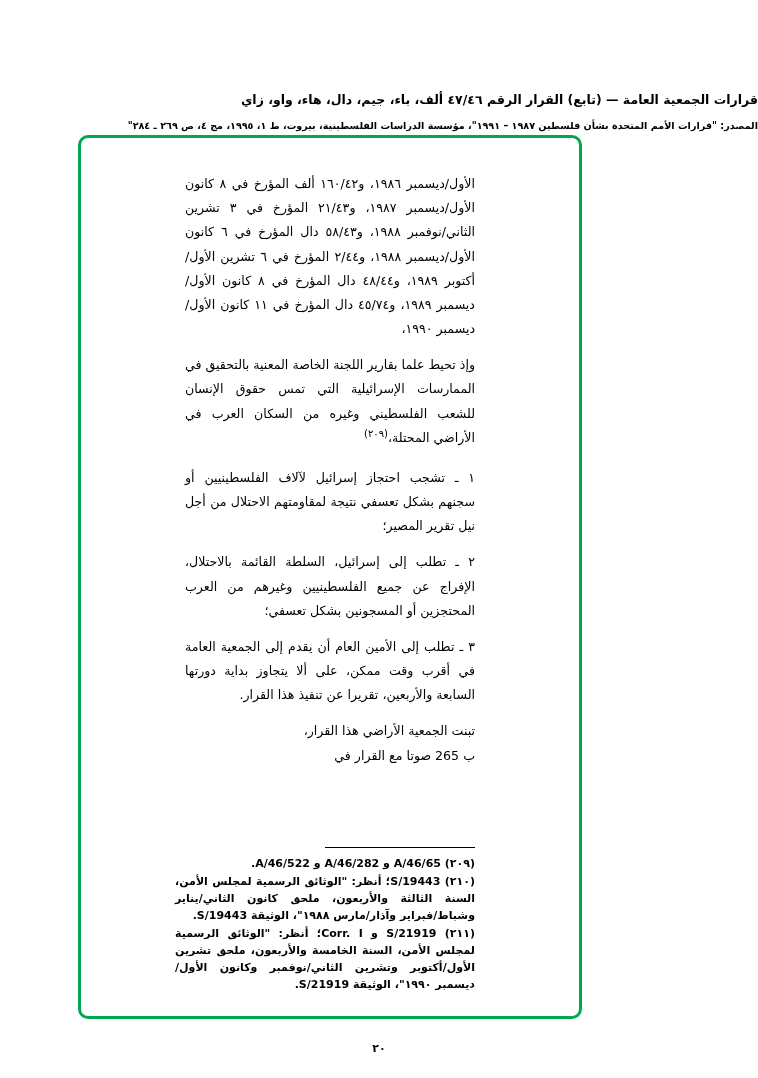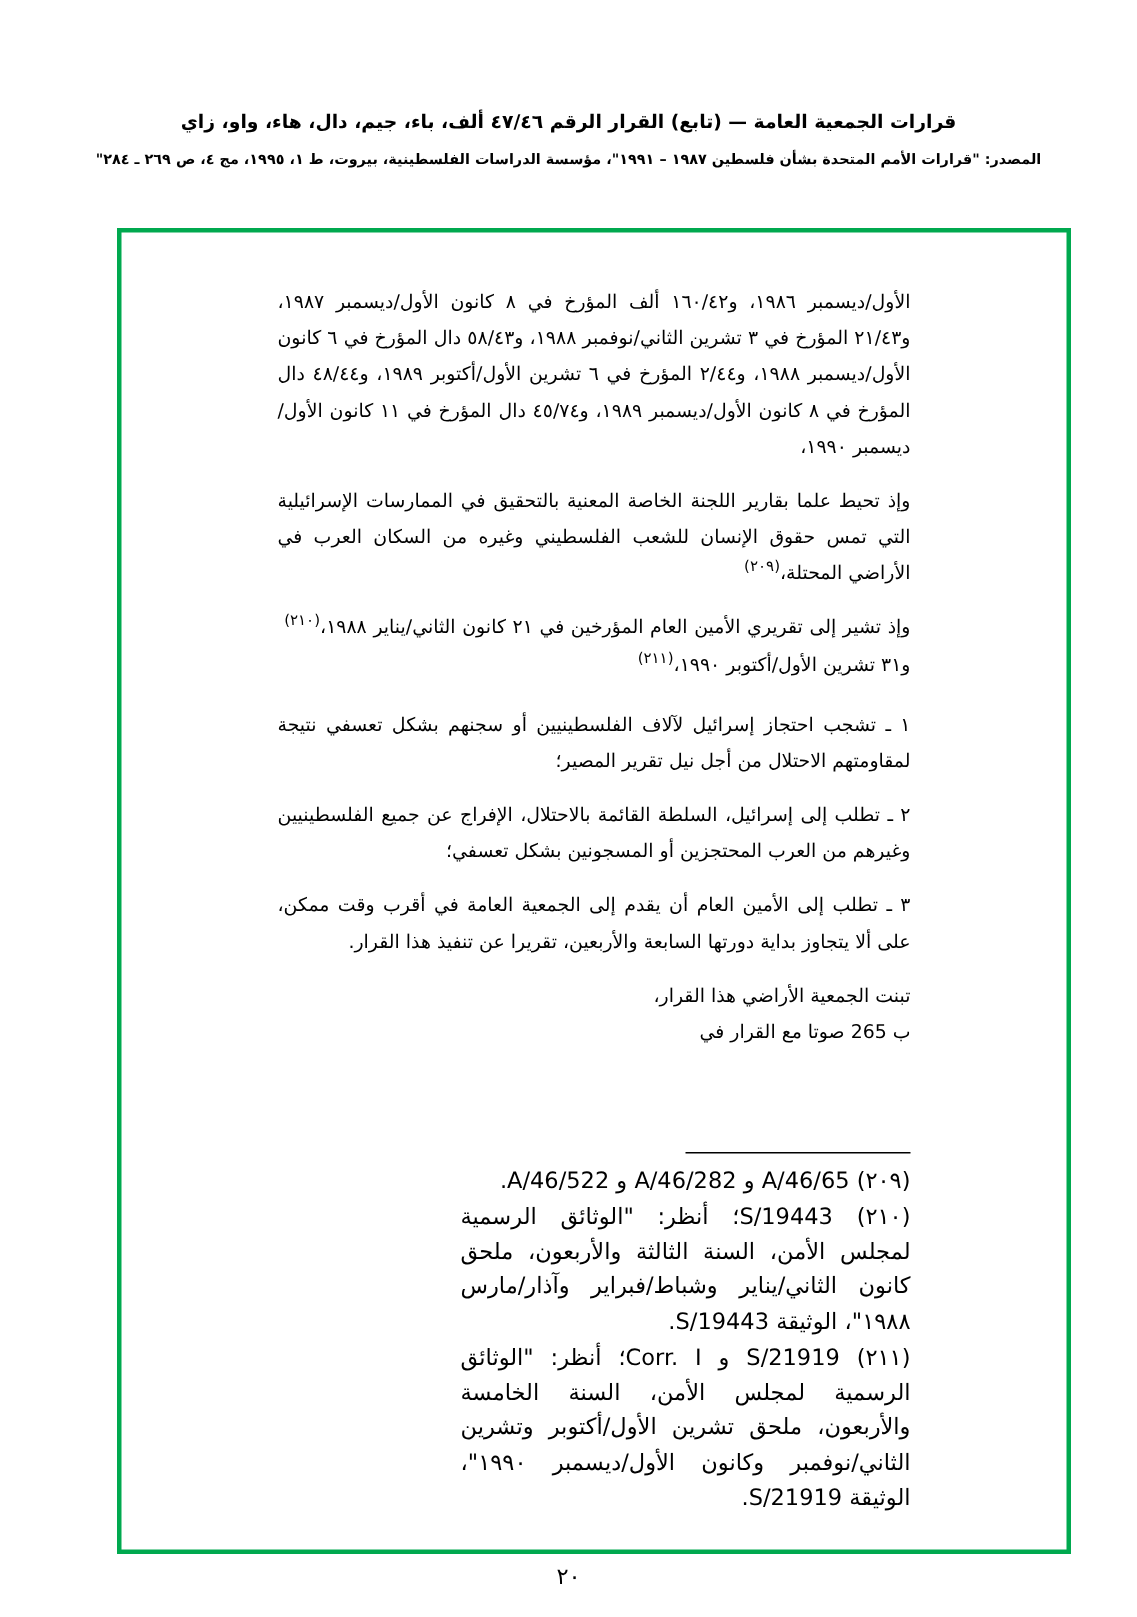--- a/index.html
+++ b/index.html
@@ -15,47 +15,46 @@
     color: #000000;
     overflow: hidden;
   }
   .page {
     position: absolute;
     inset: 0;
   }
   
   .doc-header {
     position: absolute;
-    top: 72px;
+    top: 91px;
     left: 0;
     right: 0;
-    text-align: center;
     direction: rtl;
   }
   .doc-title {
     font-size: 12.5px;
     font-weight: bold;
     letter-spacing: 0.1px;
     line-height: 1.4;
   }
   .doc-source {
     margin-top: 10px;
     font-size: 9.6px;
     font-weight: bold;
     line-height: 1.4;
   }
   
   .frame {
     position: absolute;
-    top: 152px;
+    top: 135px;
     left: 78px;
-    width: 636px;
+    width: 504px;
     height: 884px;
     border: 3.5px solid #00a94f;
-    border-radius: 0;
+    border-radius: 10px;
     box-sizing: border-box;
   }
   .frame-inner {
     position: absolute;
     inset: 0;
     padding: 34px 104px 0 104px;
     box-sizing: border-box;
     direction: rtl;
   }
   
@@ -86,34 +85,35 @@
     direction: rtl;
   }
   .fn-rule {
     width: 150px;
     height: 1px;
     background: #000;
     margin: 0 0 7px auto;
   }
   .footnotes p {
     margin: 0 0 1px 0;
-    font-size: 15px;
+    font-size: 11px;
     line-height: 1.55;
     text-align: justify;
     text-align-last: right;
+    font-weight: bold;
   }
   
   .page-number {
     position: absolute;
     top: 1042px;
     left: 0;
     right: 0;
     text-align: center;
-    font-size: 15px;
-    font-weight: normal;
+    font-size: 11px;
+    font-weight: bold;
   }
 </style>
 </head>
 <body>
 
 <div class="page">
 
   <div class="doc-header">
     <div class="doc-title">قرارات الجمعية العامة — (تابع) القرار الرقم ٤٧/٤٦ ألف، باء، جيم، دال، هاء، واو، زاي</div>
     <div class="doc-source">المصدر: "قرارات الأمم المتحدة بشأن فلسطين ١٩٨٧ – ١٩٩١"، مؤسسة الدراسات الفلسطينية، بيروت، ط ١، ١٩٩٥، مج ٤، ص ٢٦٩ ـ ٢٨٤"</div>
@@ -121,21 +121,20 @@
 
   <div class="frame">
     <div class="frame-inner">
 
       <div class="body-text">
 
         <p>الأول/ديسمبر ١٩٨٦، و١٦٠/٤٢ ألف المؤرخ في ٨ كانون الأول/ديسمبر ١٩٨٧، و٢١/٤٣ المؤرخ في ٣ تشرين الثاني/نوفمبر ١٩٨٨، و٥٨/٤٣ دال المؤرخ في ٦ كانون الأول/ديسمبر ١٩٨٨، و٢/٤٤ المؤرخ في ٦ تشرين الأول/أكتوبر ١٩٨٩، و٤٨/٤٤ دال المؤرخ في ٨ كانون الأول/ديسمبر ١٩٨٩، و٤٥/٧٤ دال المؤرخ في ١١ كانون الأول/ديسمبر ١٩٩٠،</p>
 
         <p class="para-gap"><span>وإذ تحيط علما بقارير اللجنة الخاصة المعنية بالتحقيق في الممارسات الإسرائيلية التي تمس حقوق الإنسان للشعب الفلسطيني وغيره من السكان العرب في الأراضي المحتلة،</span><sup class="fn">(٢٠٩)</sup></p>
 
-        <p class="para-gap"><span>وإذ تشير إلى تقريري الأمين العام المؤرخين في ٢١ كانون الثاني/يناير ١٩٨٨،</span><sup class="fn">(٢١٠)</sup>&nbsp; <span>و٣١ تشرين الأول/أكتوبر ١٩٩٠،</span><sup class="fn">(٢١١)</sup></p>
 
 
         <p class="para-gap-lg">١ ـ تشجب احتجاز إسرائيل لآلاف الفلسطينيين أو سجنهم بشكل تعسفي نتيجة لمقاومتهم الاحتلال من أجل نيل تقرير المصير؛</p>
 
         <p class="para-gap">٢ ـ تطلب إلى إسرائيل، السلطة القائمة بالاحتلال، الإفراج عن جميع الفلسطينيين وغيرهم من العرب المحتجزين أو المسجونين بشكل تعسفي؛</p>
 
         <p class="para-gap">٣ ـ تطلب إلى الأمين العام أن يقدم إلى الجمعية العامة في أقرب وقت ممكن، على ألا يتجاوز بداية دورتها السابعة والأربعين، تقريرا عن تنفيذ هذا القرار.</p>
 
         <p class="para-gap">تبنت الجمعية الأراضي هذا القرار،</p>
 

